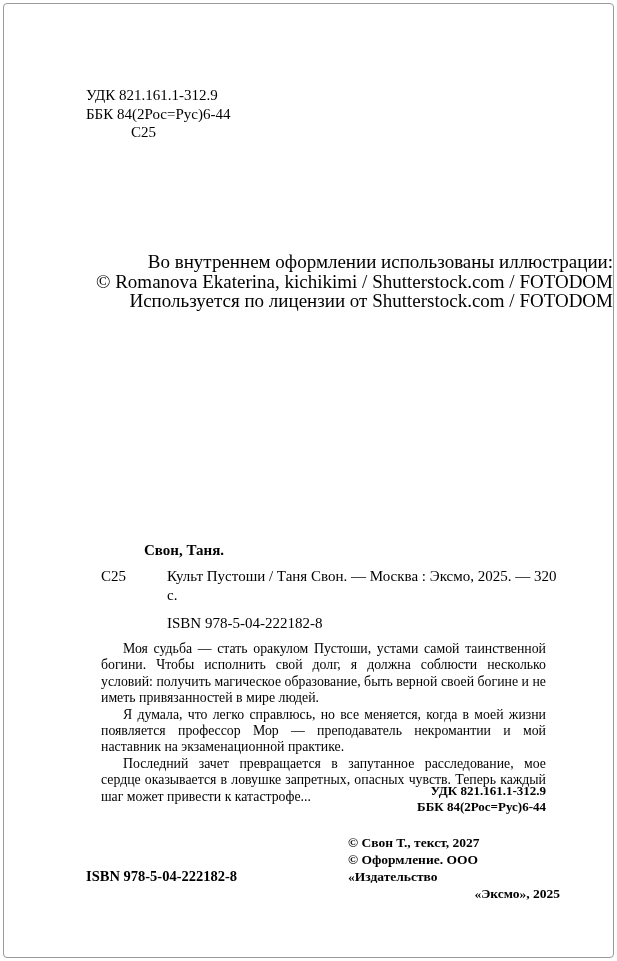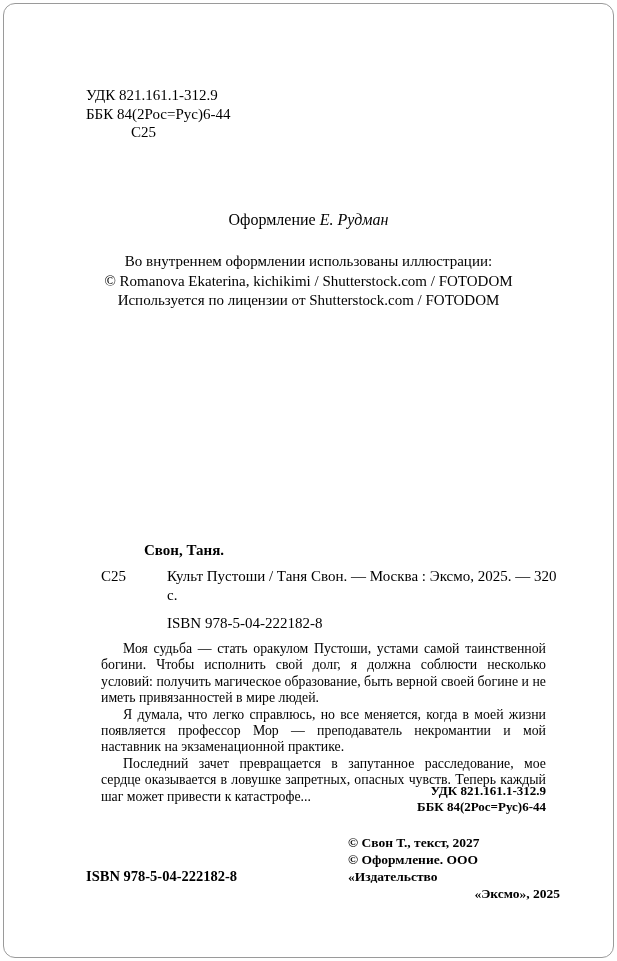--- a/index.html
+++ b/index.html
@@ -11,21 +11,21 @@
     width: 617px;
     height: 961px;
     position: relative;
     font-family: "Liberation Serif", "DejaVu Serif", serif;
     color: #000000;
   }
   .page {
     position: absolute;
     top: 3px; left: 3px; right: 3px; bottom: 3px;
     border: 1px solid #9a9a9a;
-    border-radius: 12px;
+    border-radius: 4px;
     background: #ffffff;
     overflow: hidden;
   }
   .abs { position: absolute; }
 
   
   .top-codes {
     top: 82px;
     left: 82px;
     font-size: 15px;
@@ -40,22 +40,22 @@
     left: 0; right: 0;
     text-align: center;
     font-size: 16px;
   }
   .design-credit i { font-style: italic; }
 
   
   .illustration-credits {
     top: 248px;
     left: 0; right: 0;
-    text-align: center;
-    font-size: 15px;
+    text-align: right;
+    font-size: 19px;
     line-height: 19.5px;
   }
 
   
   .catalog {
     top: 537px;
     left: 97px;
     right: 50px;
     font-size: 15px;
     line-height: 19px;
@@ -126,23 +126,20 @@
 <body>
 
 <div class="page">
 
   <div class="abs top-codes">
     <div>УДК 821.161.1-312.9</div>
     <div>ББК 84(2Рос=Рус)6-44</div>
     <div class="author-code">С25</div>
   </div>
 
-  <div class="abs design-credit">
-    <span>Оформление </span><i>Е. Рудман</i>
-  </div>
 
   <div class="abs illustration-credits">
     <div>Во внутреннем оформлении использованы иллюстрации:</div>
     <div>© Romanova Ekaterina, kichikimi / Shutterstock.com / FOTODOM</div>
     <div>Используется по лицензии от Shutterstock.com / FOTODOM</div>
   </div>
 
   <div class="abs catalog">
     <div class="author">Свон, Таня.</div>
     <div class="entry-row">

